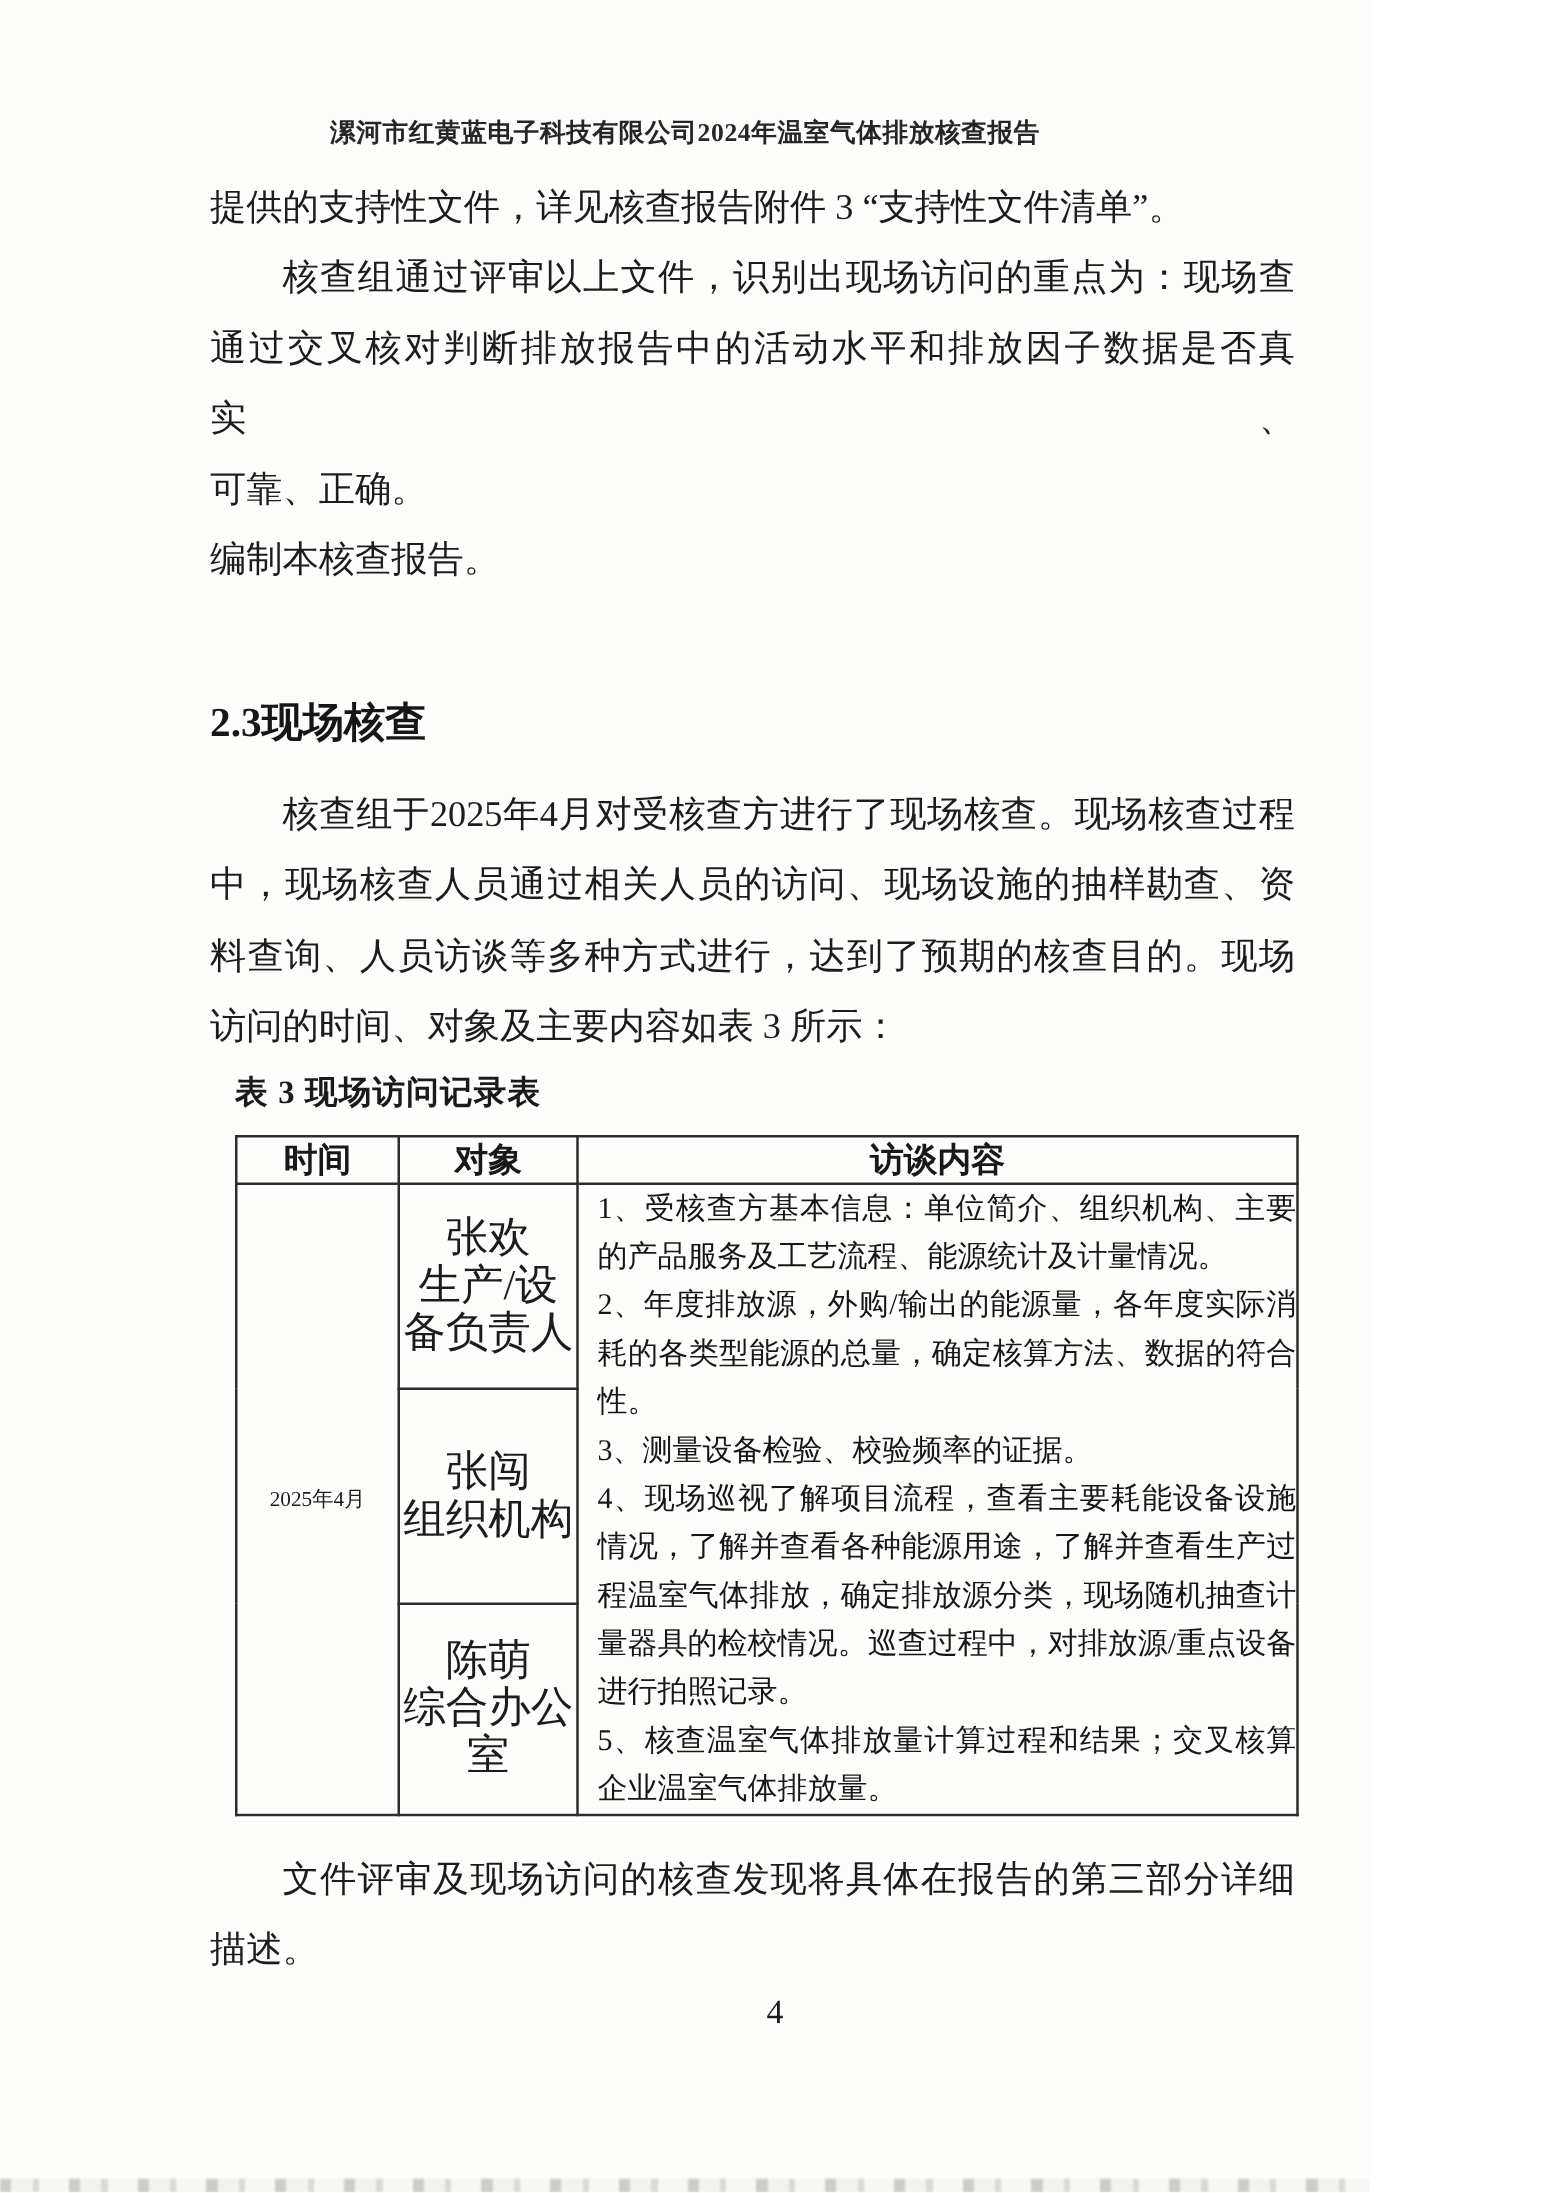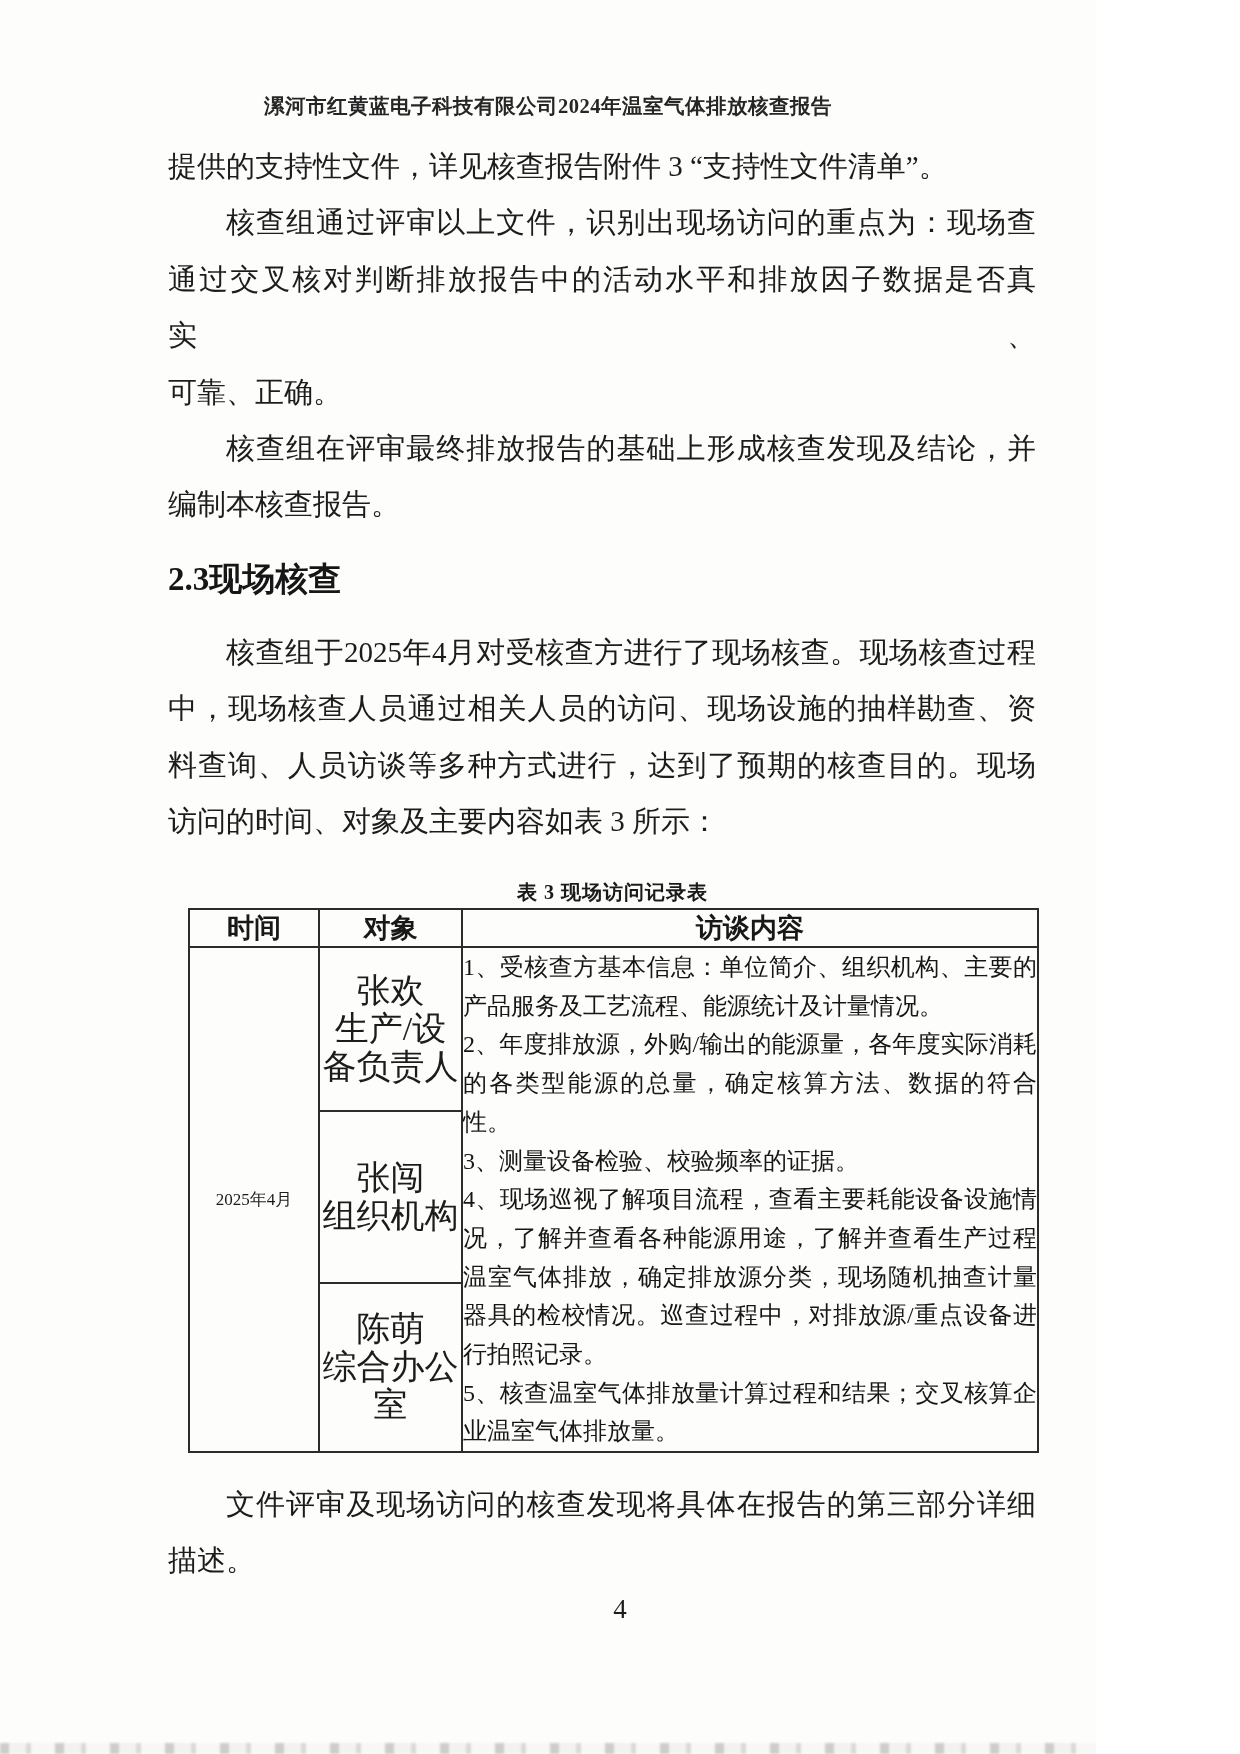--- a/index.html
+++ b/index.html
@@ -22,22 +22,22 @@
   .line{white-space:normal;}
   .line.ind{text-indent:58px;}
   .line.fill{text-align:justify;text-align-last:justify;}
   .intro{top:138px;}
   .heading{
     position:absolute;top:560px;left:168px;
     font-size:33px;font-weight:bold;color:#161616;line-height:38px;
   }
   .sec{top:624px;}
   .tbl-caption{
-    position:absolute;top:856px;left:188px;width:849px;text-align:center;
-    font-size:20px;font-weight:bold;color:#1a1a1a;letter-spacing:1px;margin-top:23px;
+    position:absolute;top:856px;left:188px;width:849px;
+    font-size:26px;font-weight:bold;color:#1a1a1a;letter-spacing:1px;
   }
   
   table.visit{
     position:absolute;top:908px;left:188px;width:849px;
     border-collapse:collapse;table-layout:fixed;
   }
   table.visit th,table.visit td{border:2.5px solid #2c2c2c;padding:0;}
   col.c-time{width:130px;} col.c-who{width:143px;} col.c-what{width:576px;}
   table.visit th{
     height:36px;font-size:27px;font-weight:bold;text-align:center;
@@ -46,21 +46,21 @@
   td.time-cell{text-align:center;font-size:17px;color:#1c1c1c;}
   td.person-cell{
     text-align:center;vertical-align:middle;
     font-size:34px;line-height:38px;color:#1c1c1c;padding:0 1px;
   }
   tr.r1{height:164px;} tr.r2{height:171px;} tr.r3{height:169px;}
   td.content-cell{
     vertical-align:top;font-size:24px;line-height:38.7px;
     padding:2px 5px 0 5px;color:#161616;
   }
-  .titem{text-align:justify;}
+  .titem{text-align:justify;padding-left:15px;}
   .closing{top:1476px;}
   .page-number{
     position:absolute;top:1594px;left:0;width:1240px;text-align:center;
     font-size:27px;color:#1c1c1c;
   }
   
   .redmark{position:absolute;background:#e8150f;}
   .rm-a1{left:1226px;top:966px;width:14px;height:7px;transform:rotate(-4deg);}
   .rm-a2{left:1222px;top:986px;width:18px;height:8px;border-radius:2px;}
   .rm-a3{left:1228px;top:1004px;width:12px;height:26px;border-radius:3px;}
@@ -82,21 +82,20 @@
 
 <div class="page">
 
   <div class="doc-header">漯河市红黄蓝电子科技有限公司2024年温室气体排放核查报告</div>
 
   <div class="textblock intro">
     <div class="line">提供的支持性文件，详见核查报告附件 3 “支持性文件清单”。</div>
     <div class="line ind fill">核查组通过评审以上文件，识别出现场访问的重点为：现场查</div>
     <div class="line fill">通过交叉核对判断排放报告中的活动水平和排放因子数据是否真实、</div>
     <div class="line">可靠、正确。</div>
-    <div class="line ind fill">核查组在评审最终排放报告的基础上形成核查发现及结论，并</div>
     <div class="line">编制本核查报告。</div>
   </div>
 
   <div class="heading">2.3现场核查</div>
 
   <div class="textblock sec">
     <div class="line ind fill">核查组于2025年4月对受核查方进行了现场核查。现场核查过程</div>
     <div class="line fill">中，现场核查人员通过相关人员的访问、现场设施的抽样勘查、资</div>
     <div class="line fill">料查询、人员访谈等多种方式进行，达到了预期的核查目的。现场</div>
     <div class="line">访问的时间、对象及主要内容如表 3 所示：</div>

